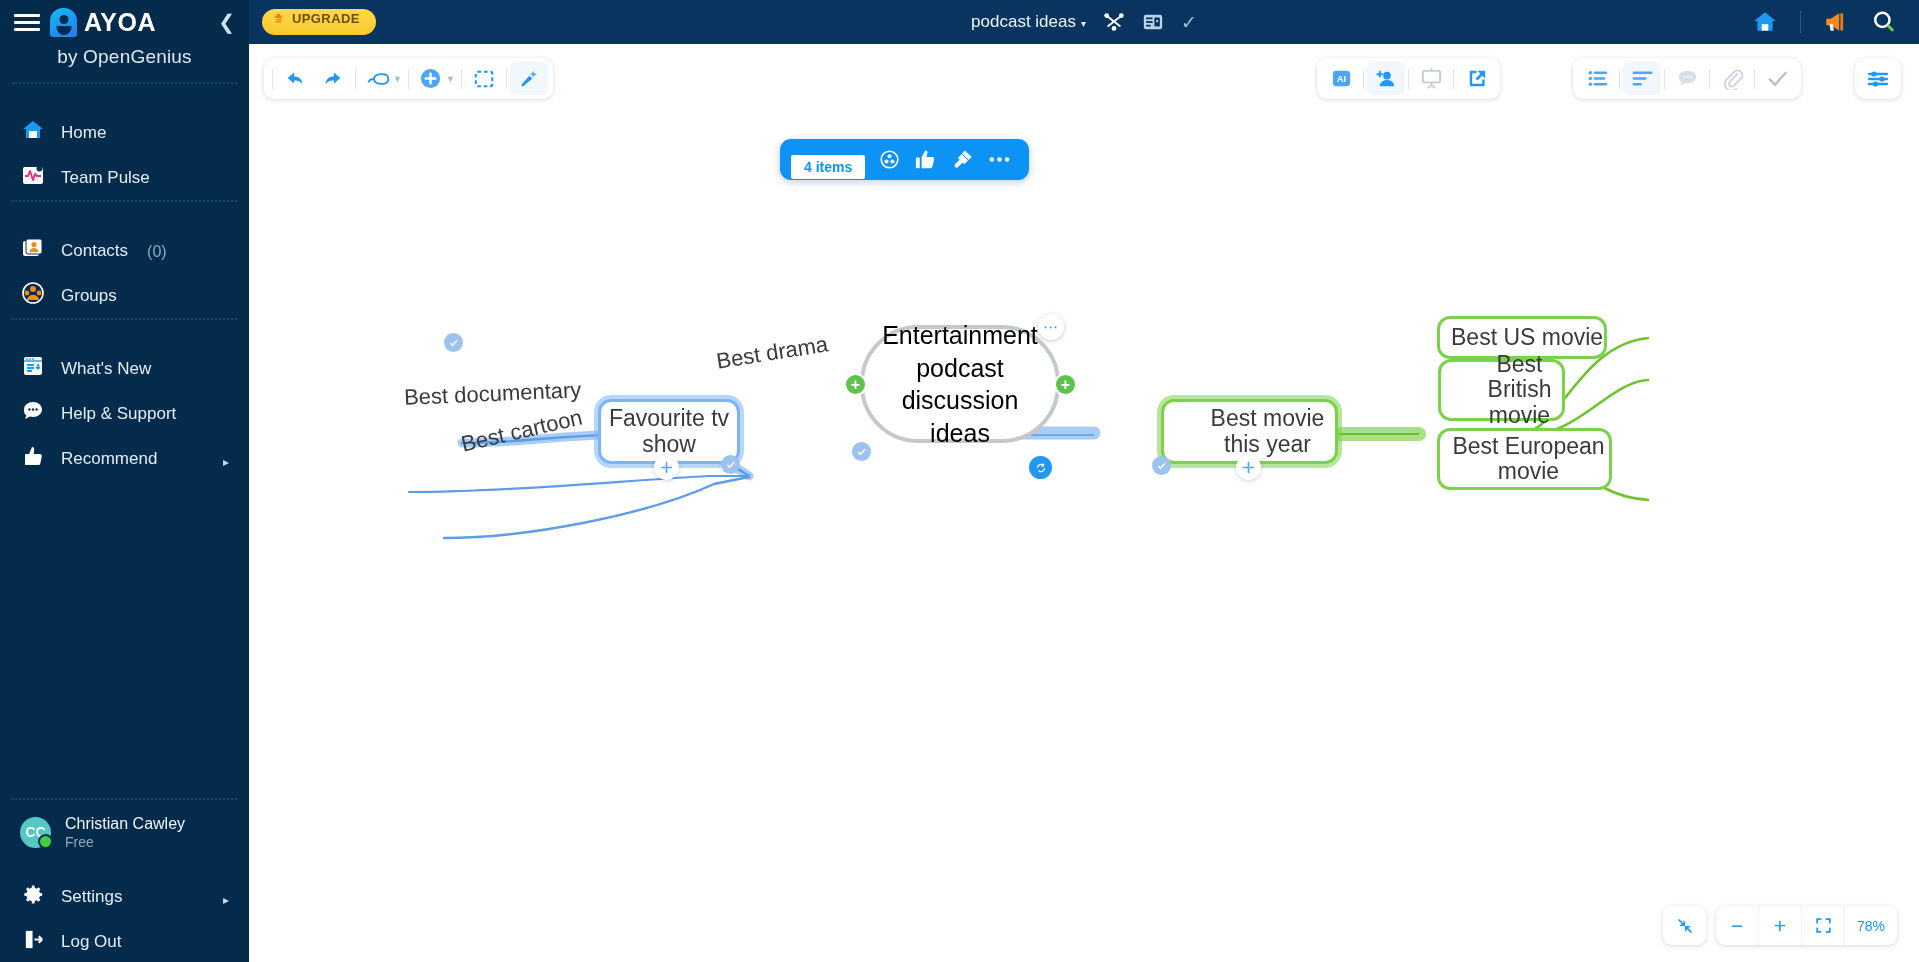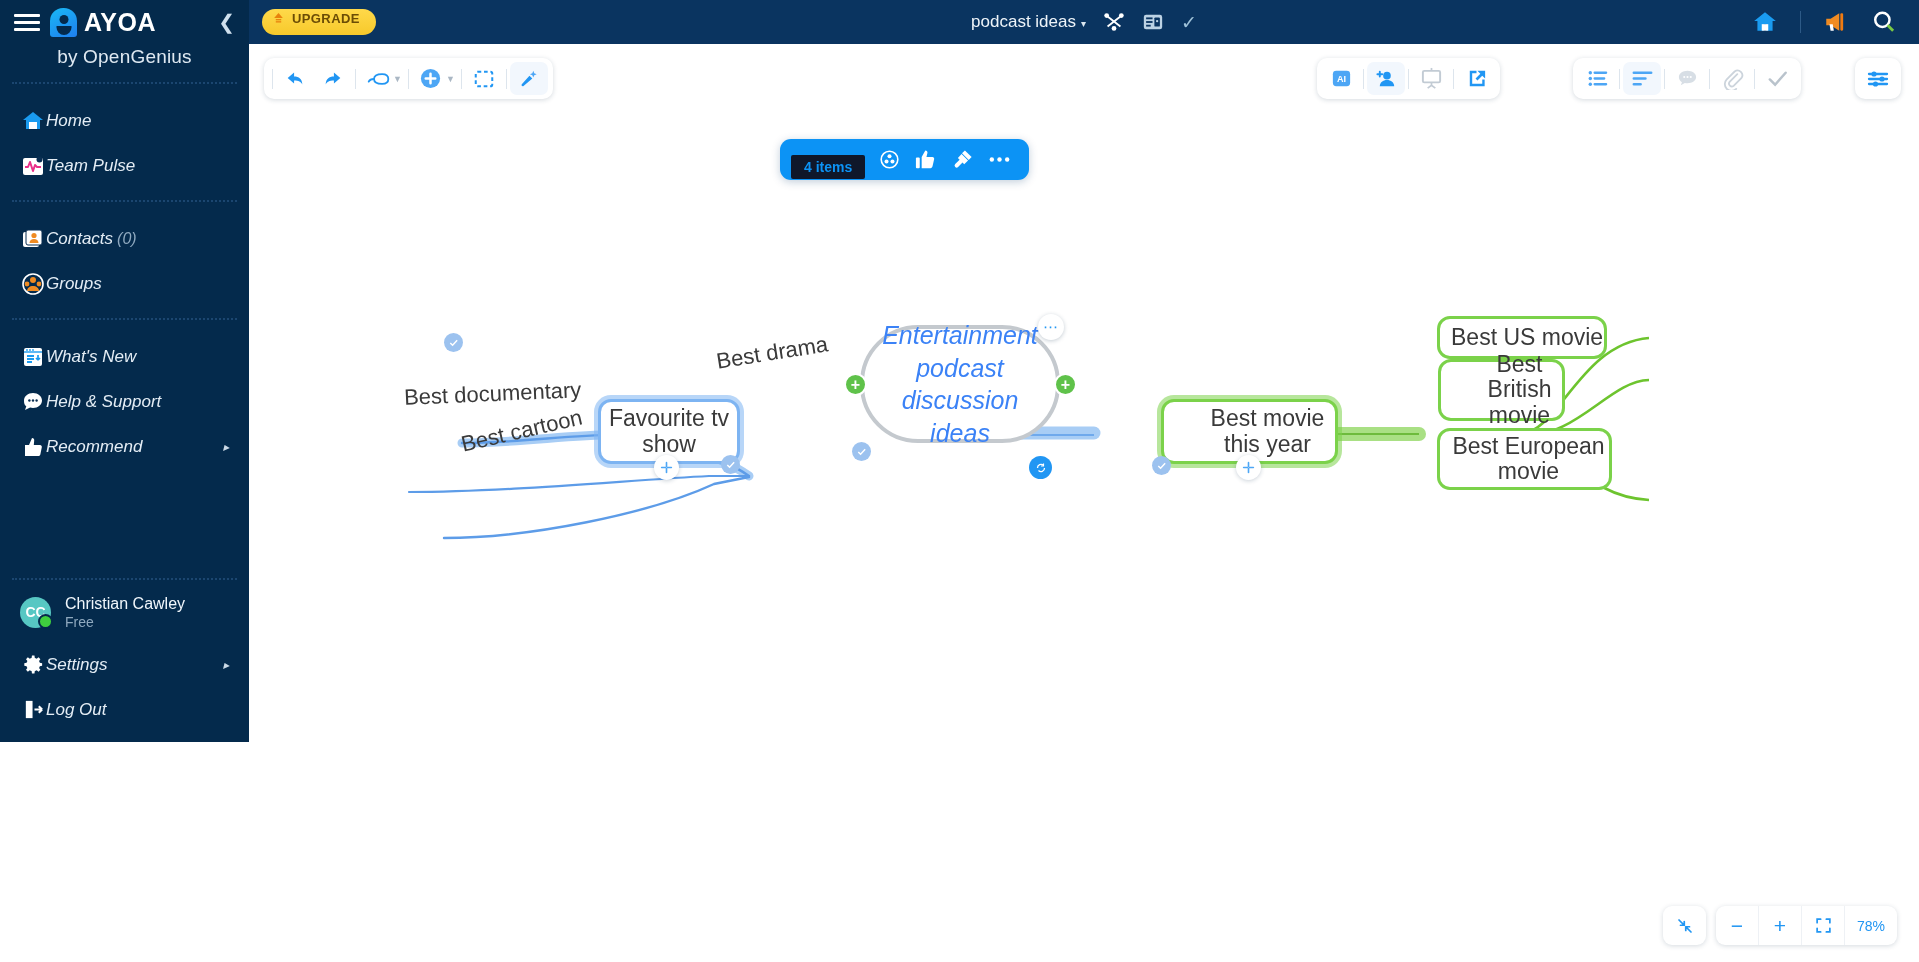--- a/index.html
+++ b/index.html
@@ -7,21 +7,21 @@
     width: 1919px; height: 962px;
     overflow: hidden;
     font-family: "Liberation Sans", sans-serif;
     background: #ffffff;
   }
   #app { position: relative; width: 1919px; height: 962px; }
 
   
   #sidebar {
     position: absolute; left: 0; top: 0;
-    width: 249px; height: 742px;
+    width: 249px; height: 962px;
     background: #042a4c;
     color: #e8eef5;
     display: flex; flex-direction: column;
   }
   .sb-top {
     height: 44px; display: flex; align-items: center;
     padding: 0 10px 0 14px; gap: 10px; position: relative;
   }
   .hamburger { width: 26px; display: flex; flex-direction: column; gap: 4px; cursor: pointer; }
   .hamburger span { display: block; height: 3px; background: #ffffff; border-radius: 1px; }
@@ -48,23 +48,23 @@
     position: absolute; right: 14px; top: 50%; transform: translateY(-50%);
     font-size: 20px; color: #cfe0ee; cursor: pointer; line-height: 1;
   }
   .sb-sub {
     text-align: center; font-size: 19px; color: #dfe9f2;
     padding: 2px 0 14px 0; letter-spacing: .2px;
   }
   .sb-divider { border-top: 2px dotted #1b4670; margin: 0 12px; height: 0; }
   .sb-group { padding: 14px 0 12px 0; }
   .sb-item {
-    display: flex; align-items: center; 
+    display: flex; align-items: flex-end; gap: 15px;
     height: 45px; padding: 0 16px 0 20px; cursor: pointer;
-    font-size: 17px; color: #e4edf5; position: relative; font-style: italic;
+    font-size: 17px; color: #e4edf5; position: relative;
   }
   .sb-item .ic { width: 26px; height: 26px; flex: none; display: flex; align-items: center; justify-content: center; }
   .sb-count { color: #8fa9bf; font-size: 16px; margin-left: 4px; }
   .sb-caret { position: absolute; right: 20px; color: #cbd9e6; font-size: 12px; }
   .sb-bottom { margin-top: auto; padding-bottom: 10px; }
   .profile { display: flex; align-items: center; gap: 14px; padding: 14px 16px 12px 20px; cursor: pointer; }
   .avatar {
     width: 31px; height: 31px; border-radius: 50%;
     background: #57c7c3; color: #fff; font-size: 14px; font-weight: bold;
     display: flex; align-items: center; justify-content: center; position: relative;
@@ -132,21 +132,21 @@
 
   
   #sel-bar {
     position: absolute; left: 531px; top: 95px;
     background: #0c93f5; border-radius: 11px;
     height: 41px; display: flex; align-items: center; gap: 14px;
     padding: 0 18px 0 11px;
     box-shadow: 0 2px 8px rgba(10,60,110,.25);
   }
   .sel-count {
-    background: #0f172a; color: #0c93f5; font-size: 14px; font-weight: bold;
+    background: #ffffff; color: #0c93f5; font-size: 14px; font-weight: bold;
     border-radius: 2px; padding: 4px 13px; margin-top: 14px;
   }
   .sel-ic { color: #fff; cursor: pointer; display: flex; align-items: center; }
 
   
   #zoom-wrap { position: absolute; right: 22px; bottom: 17px; display: flex; gap: 10px; align-items: center; }
   .zbox { background: #fff; border-radius: 9px; box-shadow: 0 1px 5px rgba(20,50,80,.18); height: 39px; display: flex; align-items: center; }
   .zbtn { width: 43px; height: 39px; display: flex; align-items: center; justify-content: center; cursor: pointer; color: #2196f3; font-size: 21px; border-right: 1px solid #eef1f5; }
   .zbtn:last-child { border-right: none; }
   .zlevel { font-size: 14px; color: #2196f3; width: 52px; text-align: center; cursor: pointer; }
@@ -163,21 +163,21 @@
     box-shadow: 0 0 0 4px rgba(125,180,242,.55);
     font-size: 23px; line-height: 1.1;
   }
   .node-green {
     border: 3px solid #7bd24a; border-radius: 13px;
     font-size: 23px; line-height: 1.1; padding-left: 36px;
   }
   .node-green.emph { box-shadow: 0 0 0 4px rgba(123,210,74,.55); }
   .node-center {
     border: 4px solid #c4c9ce; border-radius: 58px;
-    font-size: 25px; line-height: 1.3; color: #3b82f6; font-style: italic;
+    font-size: 25px; line-height: 1.3; color: #000000;
   }
   .leaf-label {
     position: absolute; font-size: 22px; color: #3a3a3a; white-space: nowrap;
   }
   .badge-check {
     position: absolute; width: 19px; height: 19px; border-radius: 50%;
     background: #9cc2ef; display: flex; align-items: center; justify-content: center;
   }
   .badge-check svg { width: 11px; height: 11px; }
   .badge-plus {

